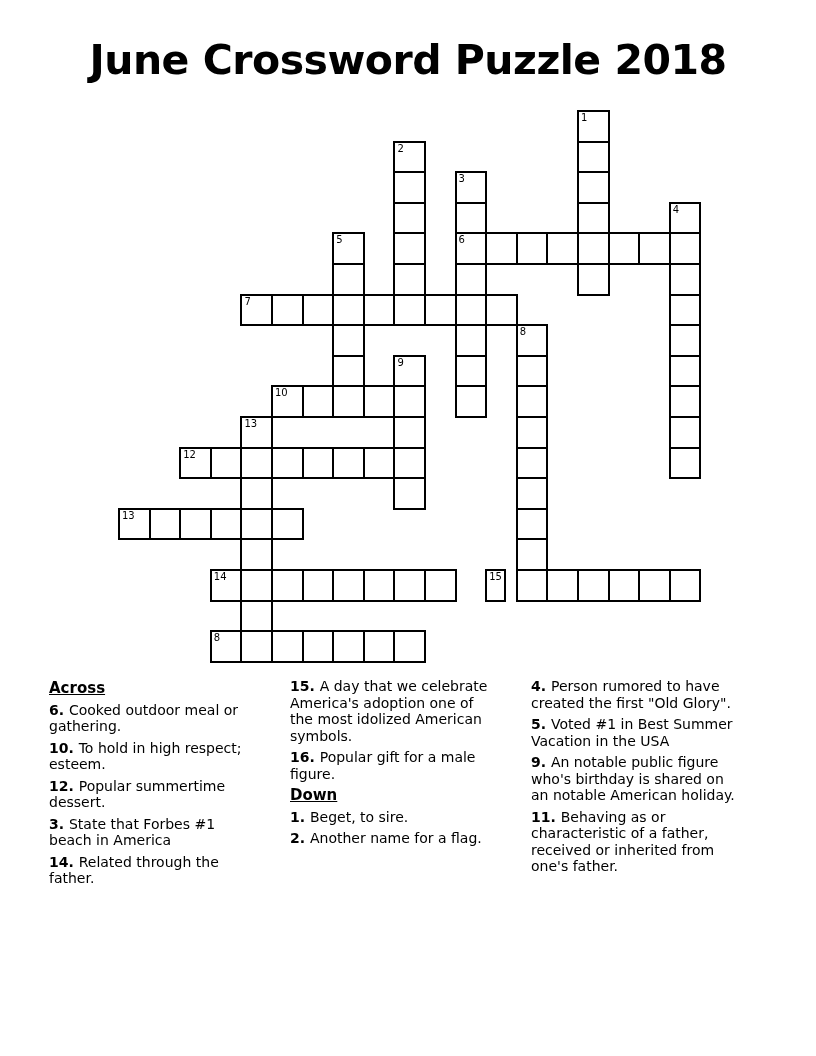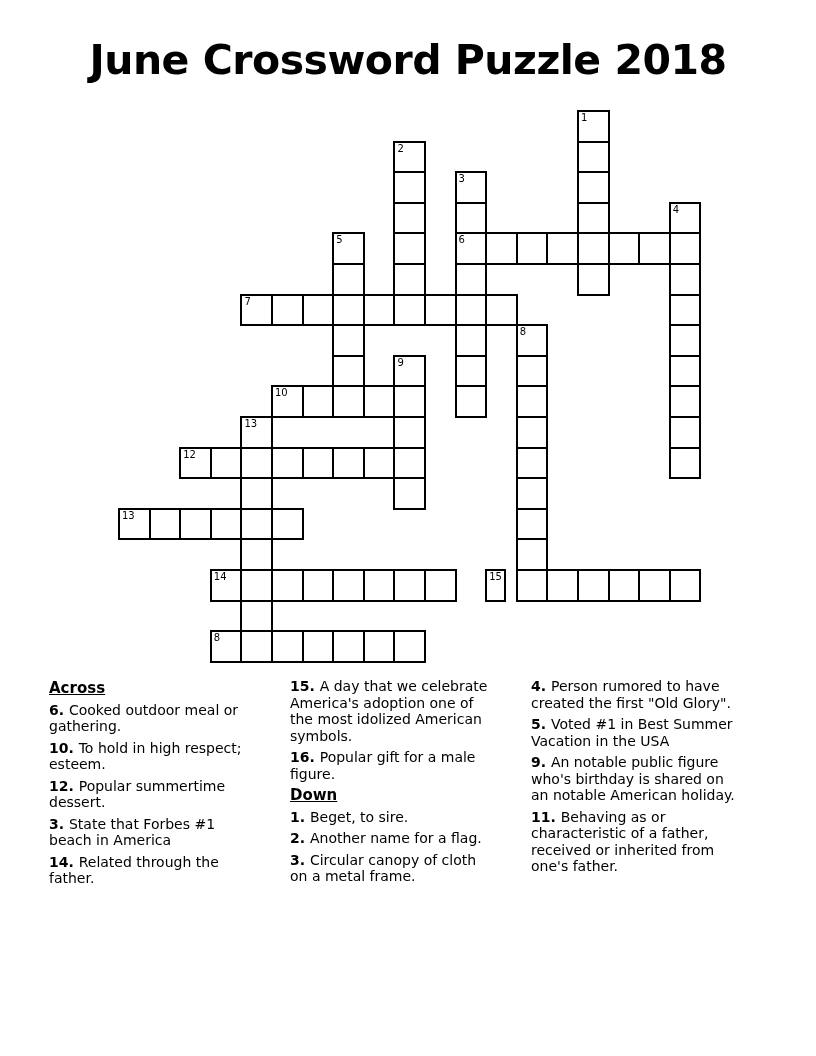--- a/index.html
+++ b/index.html
@@ -213,21 +213,20 @@
       <div class="clue"><span class="clue-num">12. </span><span>Popular summertime dessert.</span></div>
       <div class="clue"><span class="clue-num">3. </span><span>State that Forbes #1 beach in America</span></div>
       <div class="clue"><span class="clue-num">14. </span><span>Related through the father.</span></div>
     </div>
   <div class="clue-col" style="left: 290px; width: 205px;">
       <div class="clue"><span class="clue-num">15. </span><span>A day that we celebrate America's adoption one of the most idolized American symbols.</span></div>
       <div class="clue"><span class="clue-num">16. </span><span>Popular gift for a male figure.</span></div>
       <div class="clue-heading">Down</div>
       <div class="clue"><span class="clue-num">1. </span><span>Beget, to sire.</span></div>
       <div class="clue"><span class="clue-num">2. </span><span>Another name for a flag.</span></div>
-      <div class="clue"><span class="clue-num">3. </span><span>Circular canopy of cloth on a metal frame.</span></div>
     </div>
   <div class="clue-col" style="left: 531px; width: 206px;">
       <div class="clue"><span class="clue-num">4. </span><span>Person rumored to have created the first "Old Glory".</span></div>
       <div class="clue"><span class="clue-num">5. </span><span>Voted #1 in Best Summer Vacation in the USA</span></div>
       <div class="clue"><span class="clue-num">9. </span><span>An notable public figure who's birthday is shared on an notable American holiday.</span></div>
       <div class="clue"><span class="clue-num">11. </span><span>Behaving as or characteristic of a father, received or inherited from one's father.</span></div>
     </div>
 </div>
 
 </body></html>

